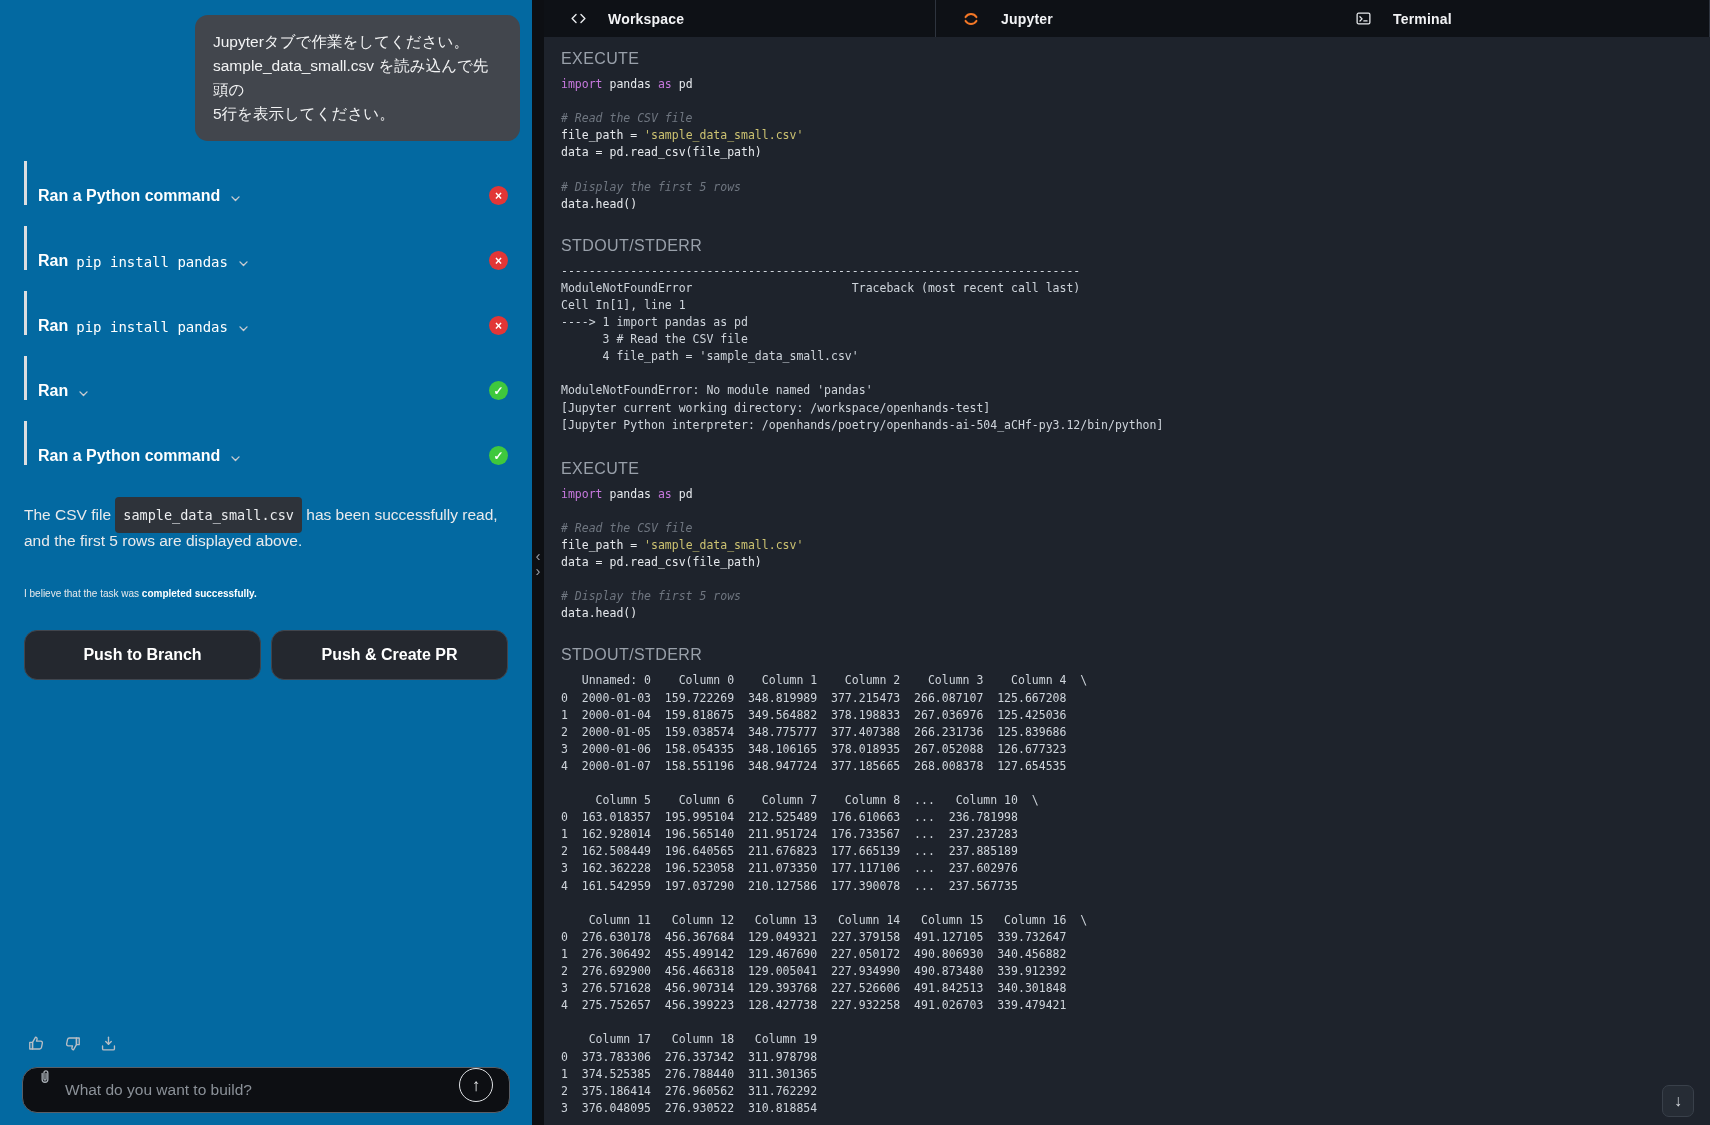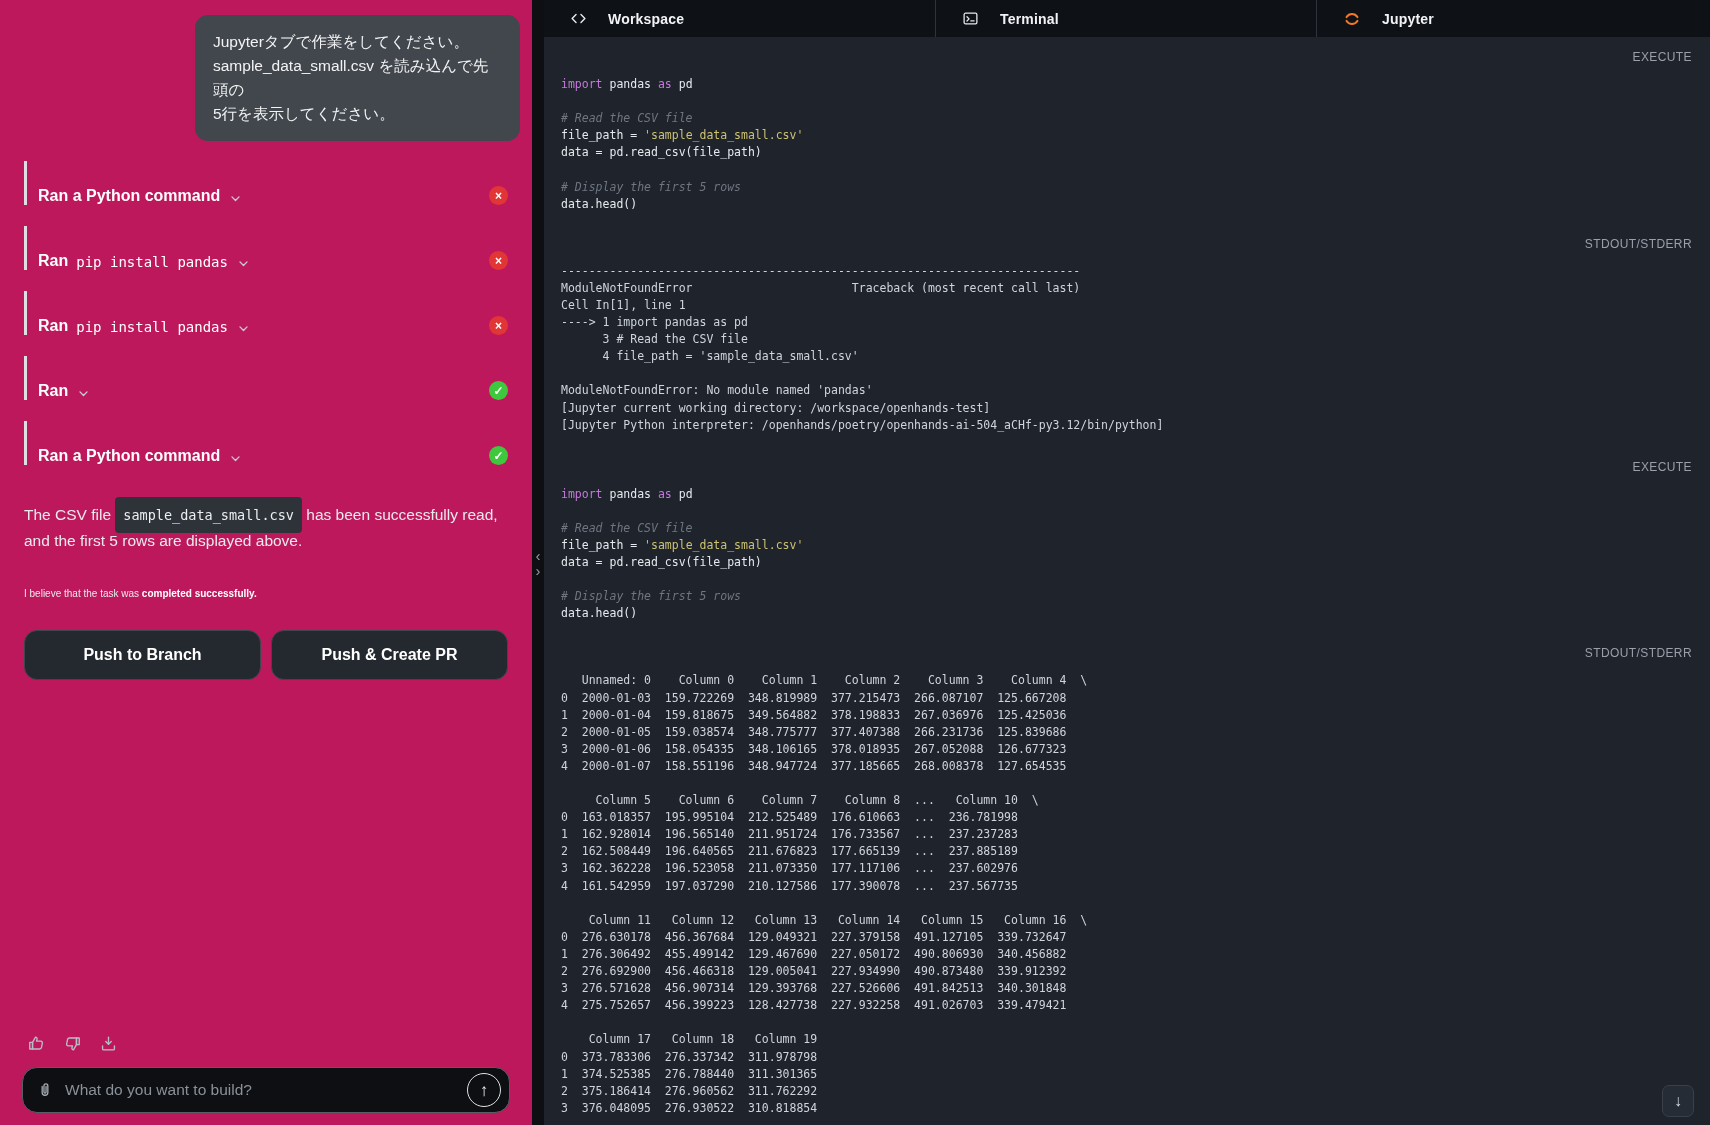--- a/index.html
+++ b/index.html
@@ -5,21 +5,21 @@
   * { box-sizing: border-box; }
   html,body { margin:0; padding:0; }
   body {
     width:1710px; height:1125px; overflow:hidden;
     background:#0d0f13; color:#e9eaec;
     font-family:"Liberation Sans", sans-serif;
   }
   .app { display:flex; width:100%; height:100%; }
 
   
-  .chat-panel { width:532px; flex:none; display:flex; flex-direction:column; background:#be185d; }
+  .chat-panel { width:532px; flex:none; display:flex; flex-direction:column; background:#0369a1; }
   .user-msg {
     margin:15px 12px 0 auto; width:325px; background:#42464d; color:#f2f3f4;
     border-radius:13px; padding:15px 18px; font-size:15.5px; line-height:24px;
     white-space:pre-line;
   }
   .action-list { margin-top:20px; }
   .action-row {
     display:flex; align-items:flex-end; height:44px;
     margin:0 24px 21px 24px; border-left:3px solid #dcdee1; padding-left:11px;
     cursor:pointer;
@@ -52,21 +52,21 @@
 
   .chat-bottom { margin-top:auto; padding:0 22px 12px; }
   .feedback-row { display:flex; gap:12px; margin:0 2px 12px; }
   .icon-btn {
     width:24px; height:24px; padding:0; background:none; border:none;
     color:#b9bec5; display:flex; align-items:center; justify-content:center; cursor:pointer;
   }
   .flip { transform:rotate(180deg); display:flex; }
   .chat-input {
     height:46px; border:1px solid #595e66; border-radius:15px;
-    display:flex; align-items:center; gap:9px; padding:0 8px 0 13px; background:#0d0f13;
+    display:flex; gap:9px; padding:0 16px 0 13px; background:#0d0f13;
   }
   .paperclip { color:#aab0b7; display:flex; }
   .chat-input input {
     flex:1; background:transparent; border:none; outline:none;
     color:#d8dadd; font-size:15.5px; font-family:inherit;
   }
   .chat-input input::placeholder { color:#8b9198; }
   .send-btn {
     width:34px; height:34px; border-radius:50%; flex:none;
     border:1.5px solid #dfe2e5; background:transparent; color:#eceef0;
@@ -88,22 +88,22 @@
   .tab-terminal { width:381px; }
   .tab-jupyter { flex:1; border-right:none; }
   .ticon { display:flex; align-items:center; }
   .tlabel { color:#f2f3f5; font-size:14px; font-weight:600; letter-spacing:.2px; }
 
   .jupyter-area {
     flex:1; overflow:hidden; padding:13px 18px 0 17px;
     font-family:"DejaVu Sans Mono", monospace;
   }
   .cell-label {
-    font-family:"Liberation Sans", sans-serif; font-size:12px; font-weight:500;
-    color:#99a0aa; letter-spacing:.4px; margin:0 0 12px; height:14px;text-align:right;
+    font-family:"Liberation Sans", sans-serif; font-size:16px; font-weight:500;
+    color:#99a0aa; letter-spacing:.4px; margin:0 0 12px; height:14px;
   }
   .codeblock { font-size:11.5px; line-height:17.1px; color:#e6e9ed; margin:0 0 24px; }
   .tok-kw  { color:#c678dd; }
   .tok-str { color:#ccc271; }
   .tok-com { color:#6f7680; font-style:italic; }
   .tok-pl  { color:#e6e9ed; }
   .outblock {
     font-family:"DejaVu Sans Mono", monospace; font-size:11.5px; line-height:17.1px;
     color:#cfd5dc; white-space:pre; margin:0 0 26px;
   }
@@ -233,38 +233,38 @@
     <div class="tabbar">
       <div class="tab tab-workspace">
         <span class="ticon">
           <svg width="17" height="17" viewBox="0 0 24 24" fill="none" stroke="#e8eaed" stroke-width="2" stroke-linecap="round" stroke-linejoin="round">
               <path d="m8.5 6.5-5.5 5.5 5.5 5.5"></path>
               <path d="m15.5 6.5 5.5 5.5-5.5 5.5"></path>
             </svg>
         </span>
         <span class="tlabel">Workspace</span>
       </div>
+      <div class="tab tab-jupyter">
+        <span class="ticon">
+          <svg width="18" height="18" viewBox="0 0 24 24" fill="none" stroke="#f37726" stroke-width="2.8" stroke-linecap="round">
+              <path d="M4.8 14.6c1.6 2.5 4.2 4 7.2 4s5.6-1.5 7.2-4"></path>
+              <path d="M19.2 9.4c-1.6-2.5-4.2-4-7.2-4s-5.6 1.5-7.2 4"></path>
+            </svg>
+        </span>
+        <span class="tlabel">Jupyter</span>
+      </div>
       <div class="tab tab-terminal">
         <span class="ticon">
           <svg width="17" height="17" viewBox="0 0 24 24" fill="none" stroke="#e8eaed" stroke-width="1.8" stroke-linecap="round" stroke-linejoin="round">
               <rect x="3" y="4.5" width="18" height="15" rx="2"></rect>
               <path d="m7 9.5 3 3-3 3"></path>
               <path d="M12.5 15.5H17"></path>
             </svg>
         </span>
         <span class="tlabel">Terminal</span>
-      </div>
-      <div class="tab tab-jupyter">
-        <span class="ticon">
-          <svg width="18" height="18" viewBox="0 0 24 24" fill="none" stroke="#f37726" stroke-width="2.8" stroke-linecap="round">
-              <path d="M4.8 14.6c1.6 2.5 4.2 4 7.2 4s5.6-1.5 7.2-4"></path>
-              <path d="M19.2 9.4c-1.6-2.5-4.2-4-7.2-4s-5.6 1.5-7.2 4"></path>
-            </svg>
-        </span>
-        <span class="tlabel">Jupyter</span>
       </div>
     </div>
 
     <div class="jupyter-area">
       <div class="cell-label">EXECUTE</div>
       <div class="codeblock">
           <div><span class="tok-kw">import</span><span class="tok-pl"> pandas </span><span class="tok-kw">as</span><span class="tok-pl"> pd</span></div>
           <div>&nbsp;</div>
           <div><span class="tok-com"># Read the CSV file</span></div>
           <div><span class="tok-pl">file_path = </span><span class="tok-str">'sample_data_small.csv'</span></div>

